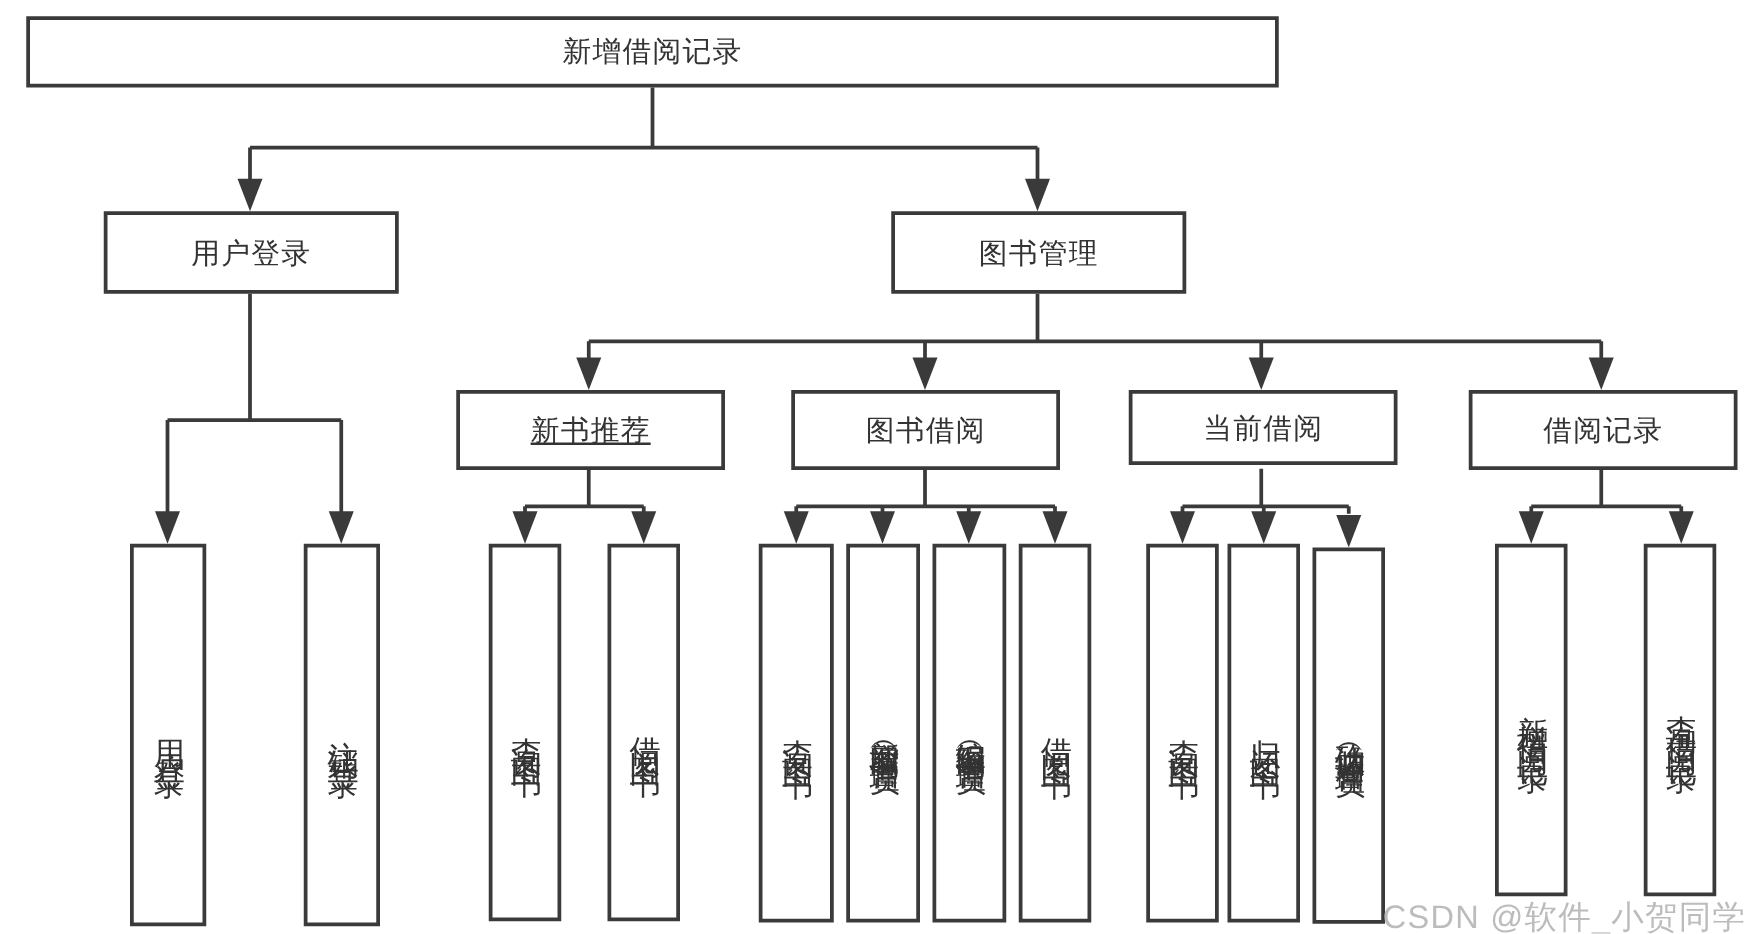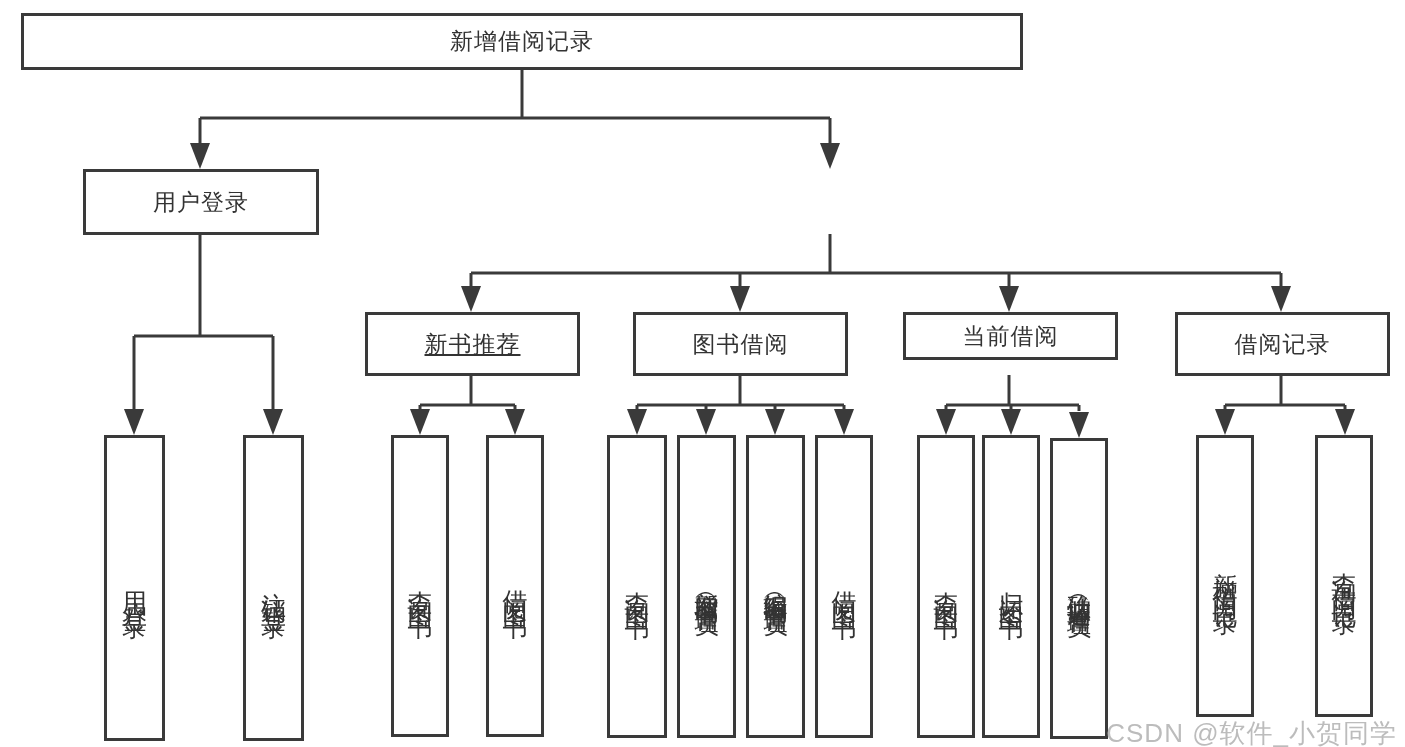--- a/index.html
+++ b/index.html
@@ -29,21 +29,21 @@
     letter-spacing:8px;
     white-space:nowrap;
   }
   .leaf .v-label.tight{letter-spacing:3px;font-size:24px;}
   
   #root-box        {left:21px;  top:13px;  width:1002px;height:57px;}
   #user-login-box  {left:83px;  top:169px; width:236px; height:66px;}
   #book-mgmt-box   {left:713px; top:169px; width:236px; height:66px;}
   #sec-newbook-box {left:365px; top:312px; width:215px; height:64px;text-decoration:underline;}
   #sec-borrow-box  {left:633px; top:312px; width:215px; height:64px;justify-content:center;}
-  #sec-current-box {left:903px; top:312px; width:215px; height:48px;}
+  #sec-current-box {left:903px; top:312px; width:215px; height:60px;}
   #sec-records-box {left:1175px;top:312px; width:215px; height:64px;}
   #leaf-1 {left:104px; top:435px;width:61px;height:306px;}
   #leaf-2 {left:243px; top:435px;width:61px;height:306px;}
   #leaf-3 {left:391px; top:435px;width:58px;height:302px;}
   #leaf-4 {left:486px; top:435px;width:58px;height:302px;}
   #leaf-5 {left:607px; top:435px;width:60px;height:303px;}
   #leaf-6 {left:677px; top:435px;width:59px;height:303px;}
   #leaf-7 {left:746px; top:435px;width:59px;height:303px;}
   #leaf-8 {left:815px; top:435px;width:58px;height:303px;}
   #leaf-9 {left:917px; top:435px;width:58px;height:303px;}
@@ -115,20 +115,23 @@
       <polygon points="1345,435 1335,409 1355,409" fill="#3a3a3a"></polygon>
     </svg>
 
   <div class="node" id="root-box">
     <span class="h-label">新增借阅记录</span>
   </div>
 
   <div class="node" id="user-login-box">
     <span class="h-label">用户登录</span>
   </div>
+  <div class="node" id="book-mgmt-box">
+    <span class="h-label">图书管理</span>
+  </div>
 
   <div class="node" id="sec-newbook-box">
     <span class="h-label">新书推荐</span>
   </div>
   <div class="node" id="sec-borrow-box">
     <span class="h-label">图书借阅</span>
   </div>
   <div class="node" id="sec-current-box">
     <span class="h-label">当前借阅</span>
   </div>

